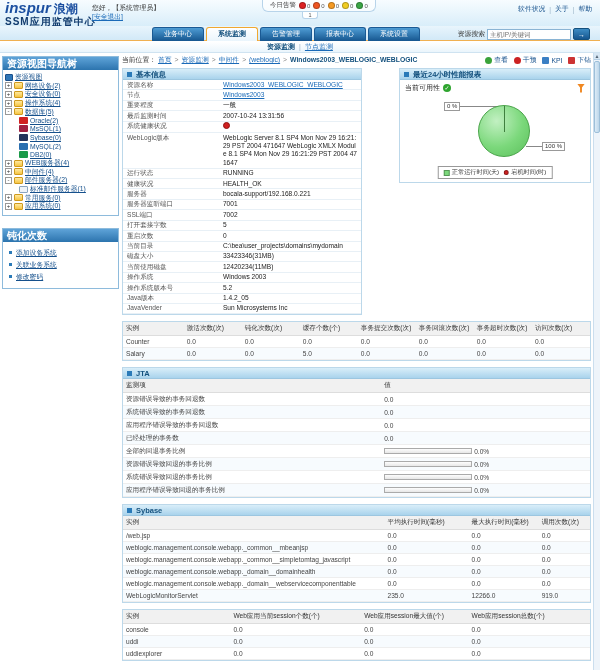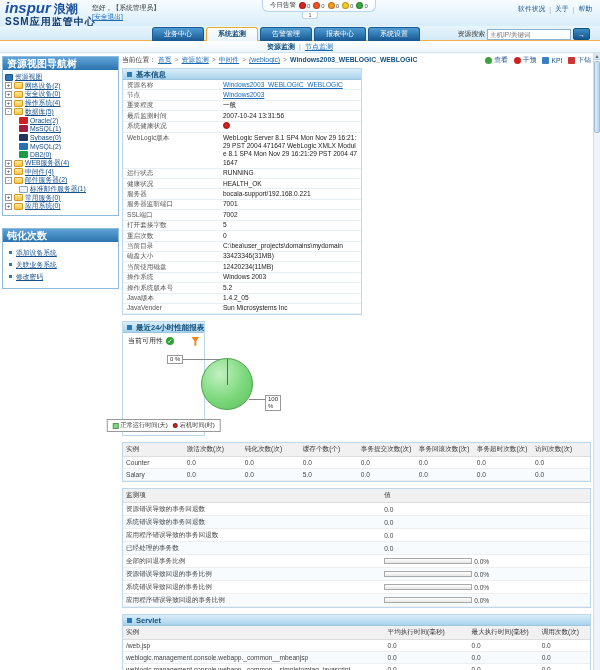--- a/index.html
+++ b/index.html
@@ -78,24 +78,24 @@
   .crumbrow{display:flex;height:12px;align-items:center;font-size:6.8px;white-space:nowrap;}
   .crumbs a{color:#1a6ab8;text-decoration:underline;margin:0 2px;cursor:pointer;}
   .crumb-sep{color:#888;margin:0 1px;}
   .crumb-current{color:#14517e;font-weight:bold;margin-left:2px;}
   .actions{margin-left:auto;display:flex;gap:6px;}
   .action{display:flex;align-items:center;gap:2px;font-size:6.8px;color:#15508c;cursor:pointer;}
   .aicon{width:7px;height:7px;flex:none;}
   .aicon.circle{border-radius:50%;}
   .aicon.square{border-radius:1px;}
 
-  .toprow{display:flex;gap:6px;margin-top:2px;margin-bottom:6px;align-items:flex-start;flex-direction:column;}
+  .toprow{display:flex;gap:6px;margin-top:2px;margin-bottom:6px;align-items:flex-start;}
   .panel2{border:1px solid #bcd8ea;background:#fff;}
   .basic{width:240px;flex:none;}
-  .perf{flex:1;}
+  .perf{flex:1;margin-left:31px;}
   .sec-head{height:11px;line-height:11px;background:linear-gradient(180deg,#d9eef9,#a9d3ec);
             border-bottom:1px solid #9cc6e0;color:#14517e;font-size:7.5px;font-weight:bold;
             padding-left:13px;position:relative;}
   .sec-head::before{content:"";position:absolute;left:4px;top:3px;width:5px;height:5px;background:#2a7ab8;}
 
   .kv-row{display:flex;border-bottom:1px solid #e8f0f6;font-size:6.6px;line-height:8.4px;padding:0.5px 0;}
   .kv-label{width:42%;padding-left:4px;color:#555;flex:none;}
   .kv-value{width:58%;color:#222;word-break:break-all;padding-right:2px;}
   .kv-value.link{color:#1a6ab8;text-decoration:underline;cursor:pointer;}
   .health-icon{display:inline-block;width:7px;height:7px;border-radius:50%;background:#d02020;border:1px solid #901010;}
@@ -493,20 +493,21 @@
               <td>0.0</td>
               <td>0.0</td>
               <td>0.0</td>
               <td>0.0</td>
             </tr>
           </tbody>
       </table>
     </div>
 
     <div class="section">
+      <div class="sec-head">JTA</div>
       <div class="jta-head">
         <span class="hc1">监测项</span>
         <span>值</span>
       </div>
       <div>
           <div class="jta-row">
             <div class="jta-label">资源错误导致的事务回退数</div>
             <div class="jta-value">
               <span>0.0</span>
             </div>
@@ -554,21 +555,21 @@
             <div class="jta-label">应用程序错误导致回退的事务比例</div>
             <div class="jta-value">
               <span class="jta-bar"></span>
               <span>0.0%</span>
             </div>
           </div>
         </div>
     </div>
 
     <div class="section">
-      <div class="sec-head">Servlet</div>
+      <div class="sec-head">Sybase</div>
       <table class="tbl servlet">
         <colgroup>
             <col class="c0">
             <col class="c1">
             <col class="c2">
             <col class="c3">
           </colgroup>
         <thead>
             <tr>
               <th>实例</th>

